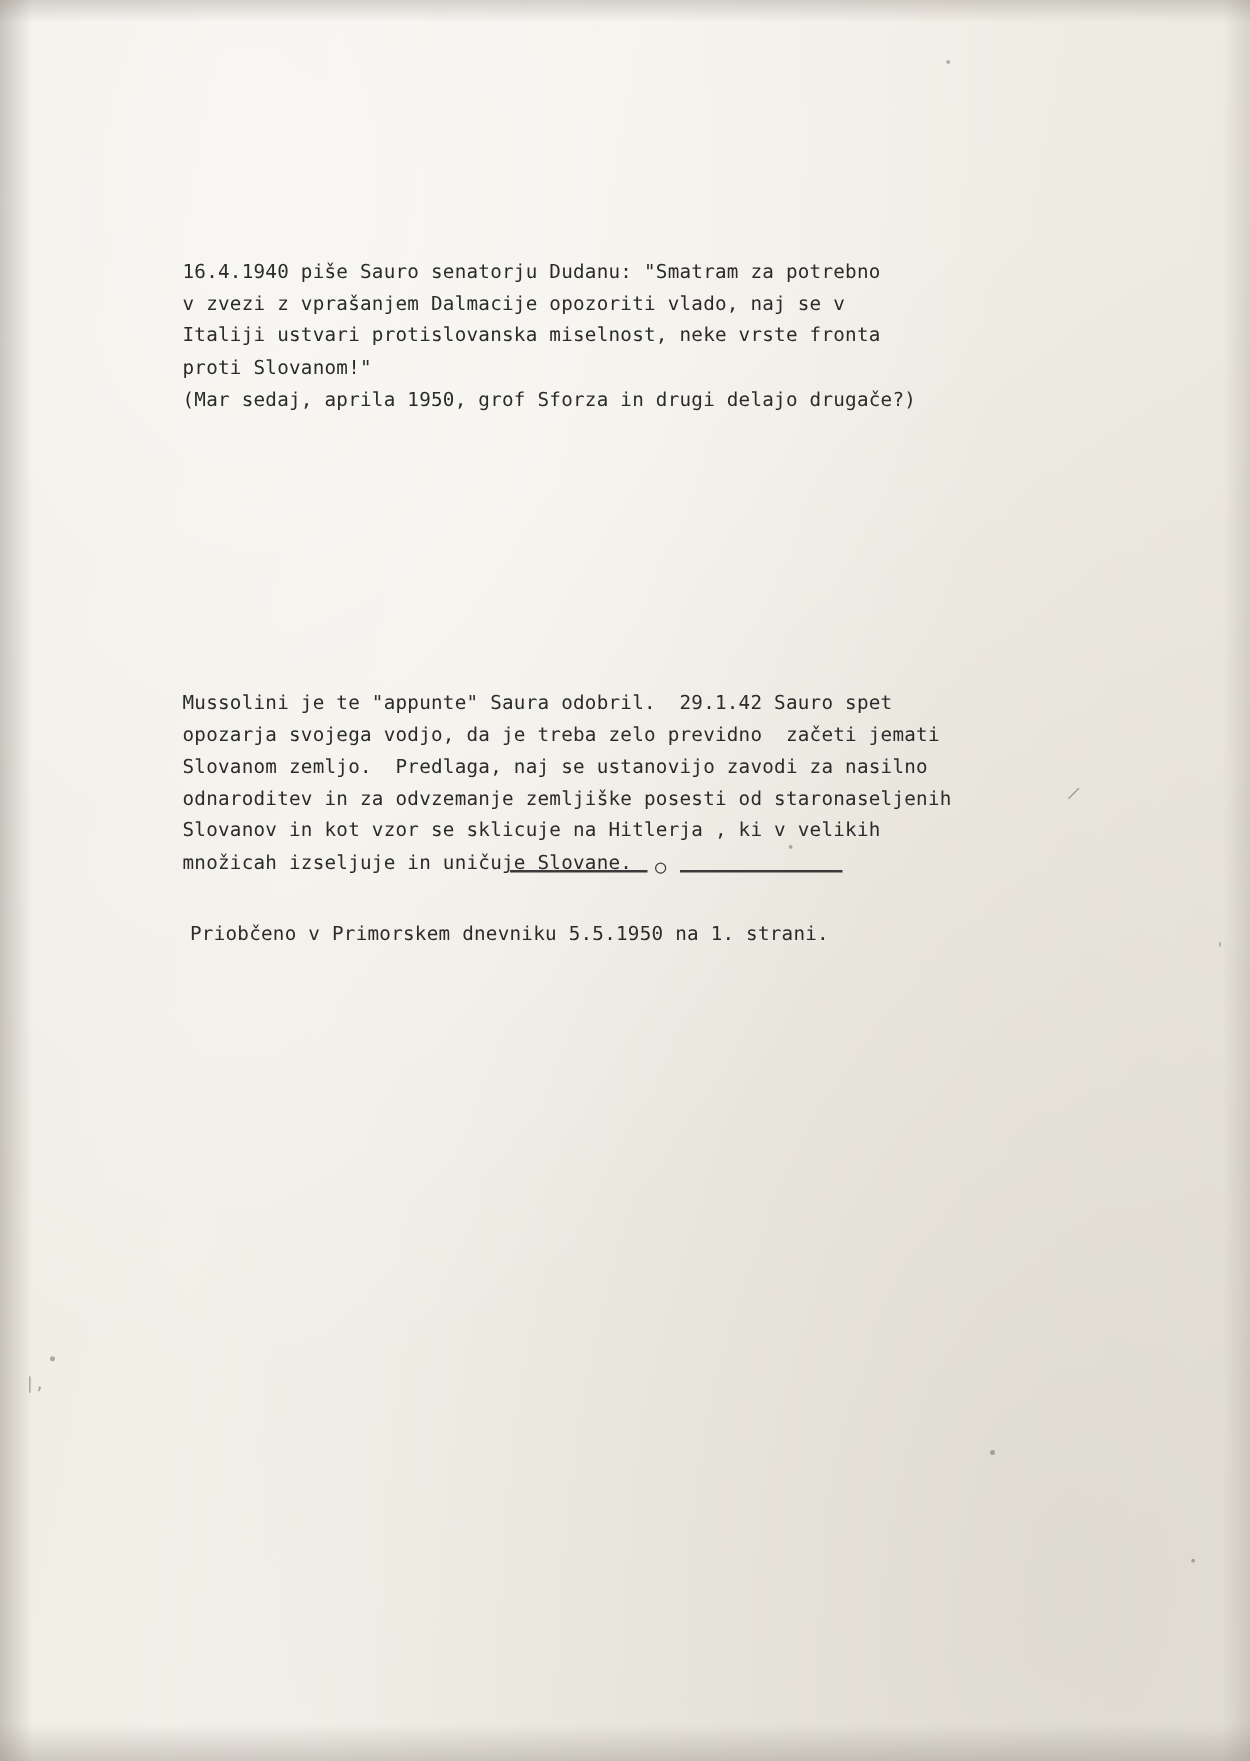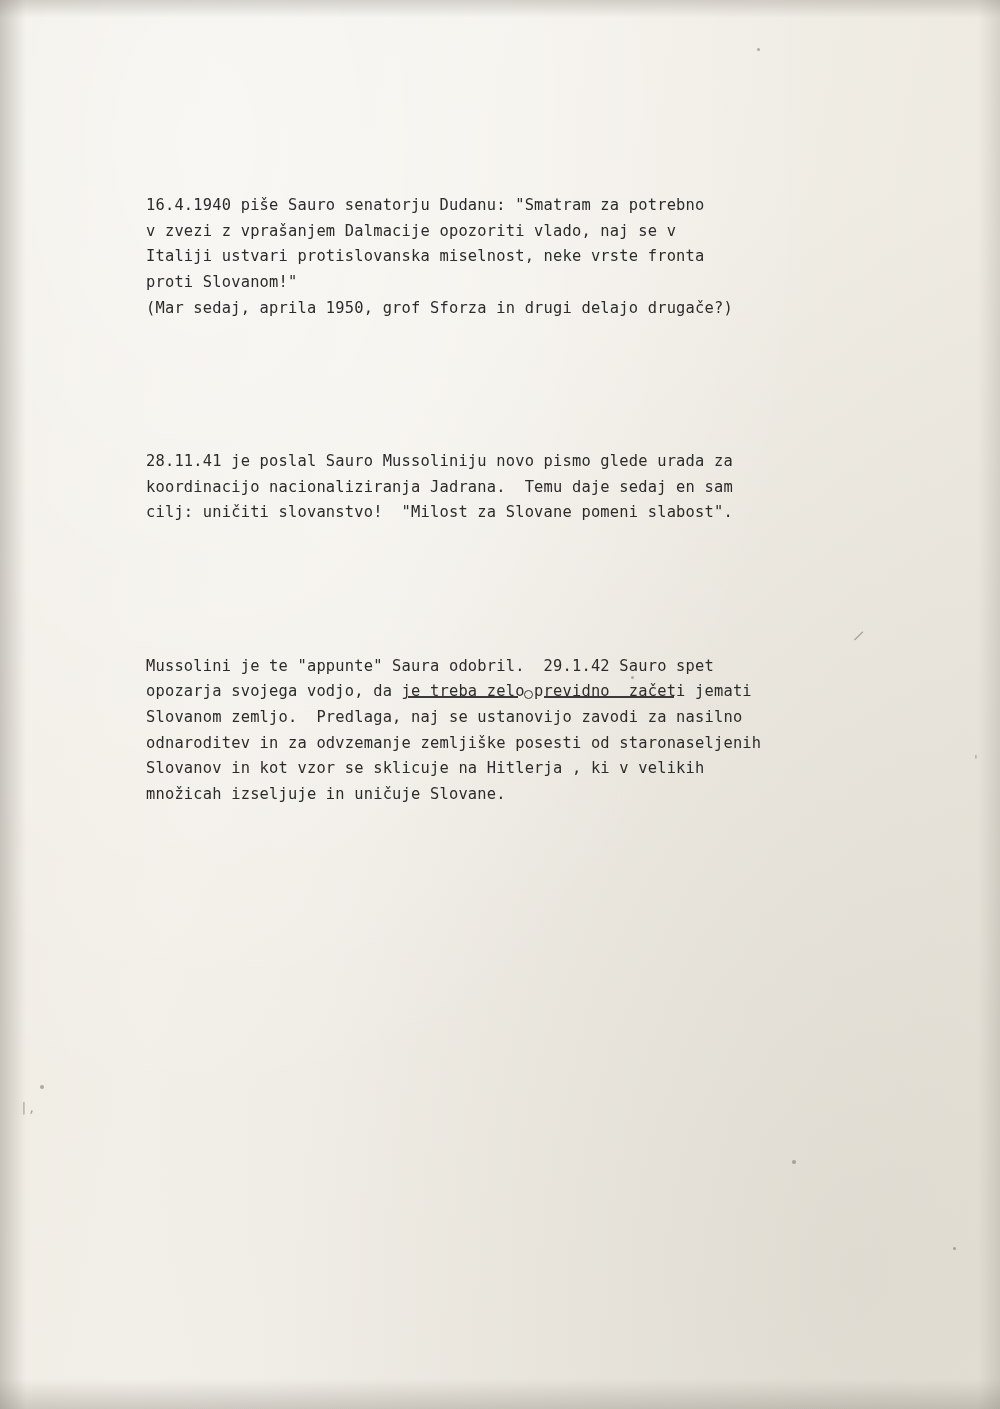--- a/index.html
+++ b/index.html
@@ -58,21 +58,21 @@
     width: 730px;
     font-family: "DejaVu Sans Mono", "Liberation Mono", monospace;
     font-size: 15.4px;
     line-height: 25.6px;
     color: #2b2b2b;
     letter-spacing: 0.2px;
     white-space: pre-wrap;
     z-index: 3;
   }
   .para {
-    margin: 0 0 0 0;
+    margin: 12px 0 0 0;
     white-space: pre-wrap;
   }
   .gap {
     height: 25.6px;
   }
   .rule {
     position: absolute;
     left: 146px;
     top: 688px;
     width: 540px;
@@ -145,34 +145,32 @@
   <div class="smudge" style="left:855px; top:628px; transform:rotate(20deg);">/</div>
   <div class="smudge" style="left:972px; top:752px;">'</div>
 
   <div class="typed">
     <p class="para">16.4.1940 piše Sauro senatorju Dudanu: "Smatram za potrebno
 v zvezi z vprašanjem Dalmacije opozoriti vlado, naj se v
 Italiji ustvari protislovanska miselnost, neke vrste fronta
 proti Slovanom!"
 (Mar sedaj, aprila 1950, grof Sforza in drugi delajo drugače?)</p>
     <div class="gap"></div>
-    <p class="para">28.11.41 je poslal Sauro Mussoliniju novo pismo glede urada za
-koordinacijo nacionaliziranja Jadrana.  Temu daje sedaj en sam
-cilj: uničiti slovanstvo!  "Milost za Slovane pomeni slabost".</p>
     <div class="gap"></div>
     <p class="para">Mussolini je te "appunte" Saura odobril.  29.1.42 Sauro spet
 opozarja svojega vodjo, da je treba zelo previdno  začeti jemati
 Slovanom zemljo.  Predlaga, naj se ustanovijo zavodi za nasilno
 odnaroditev in za odvzemanje zemljiške posesti od staronaseljenih
 Slovanov in kot vzor se sklicuje na Hitlerja , ki v velikih
 množicah izseljuje in uničuje Slovane.</p>
     <div class="gap"></div>
     <div class="gap"></div>
   </div>
 
   <div class="rule">
     <span class="line left"></span>
     <span class="dot"></span>
     <span class="line right"></span>
   </div>
 
+  <div class="footline">Priobčeno v Primorskem dnevniku 5.5.1950 na 1. strani.</div>
 
 </div>
 
 </body></html>

